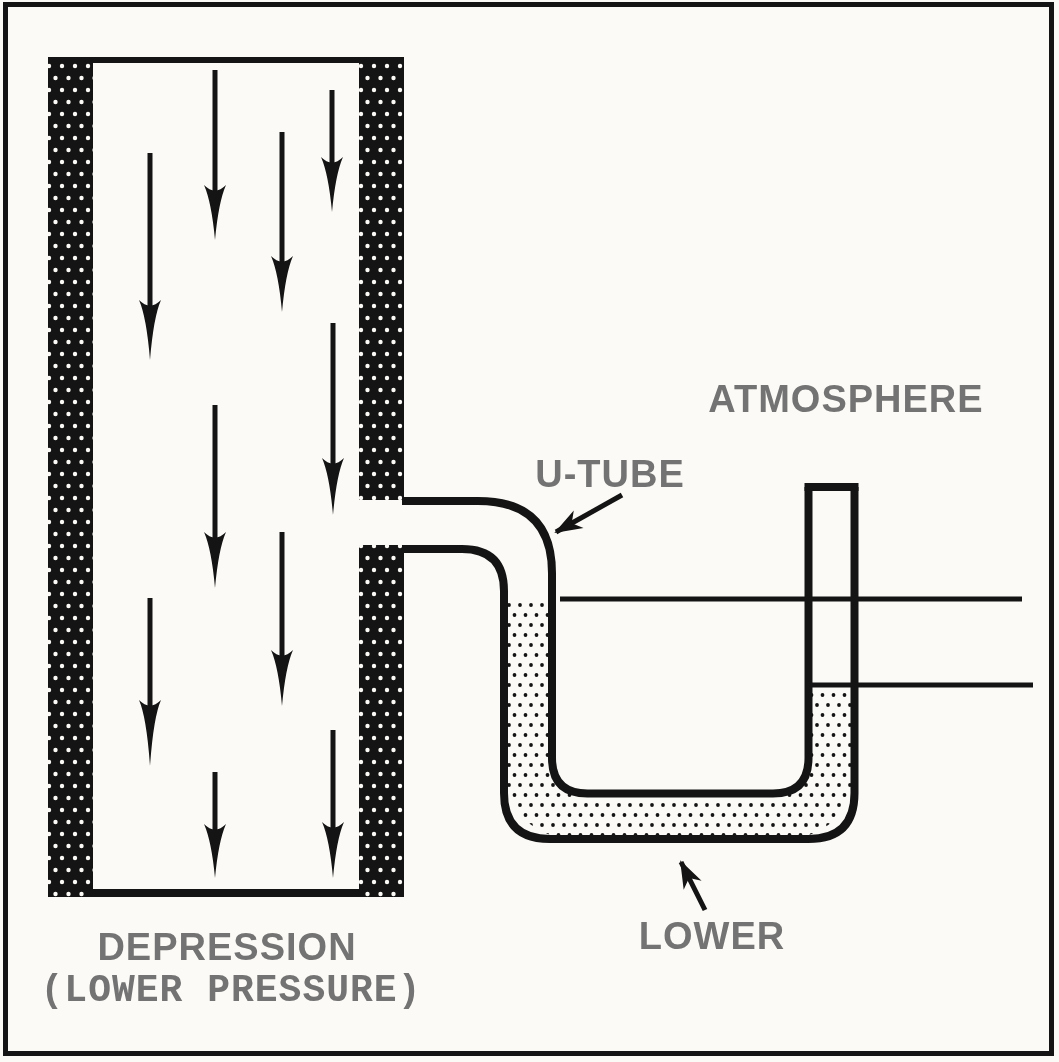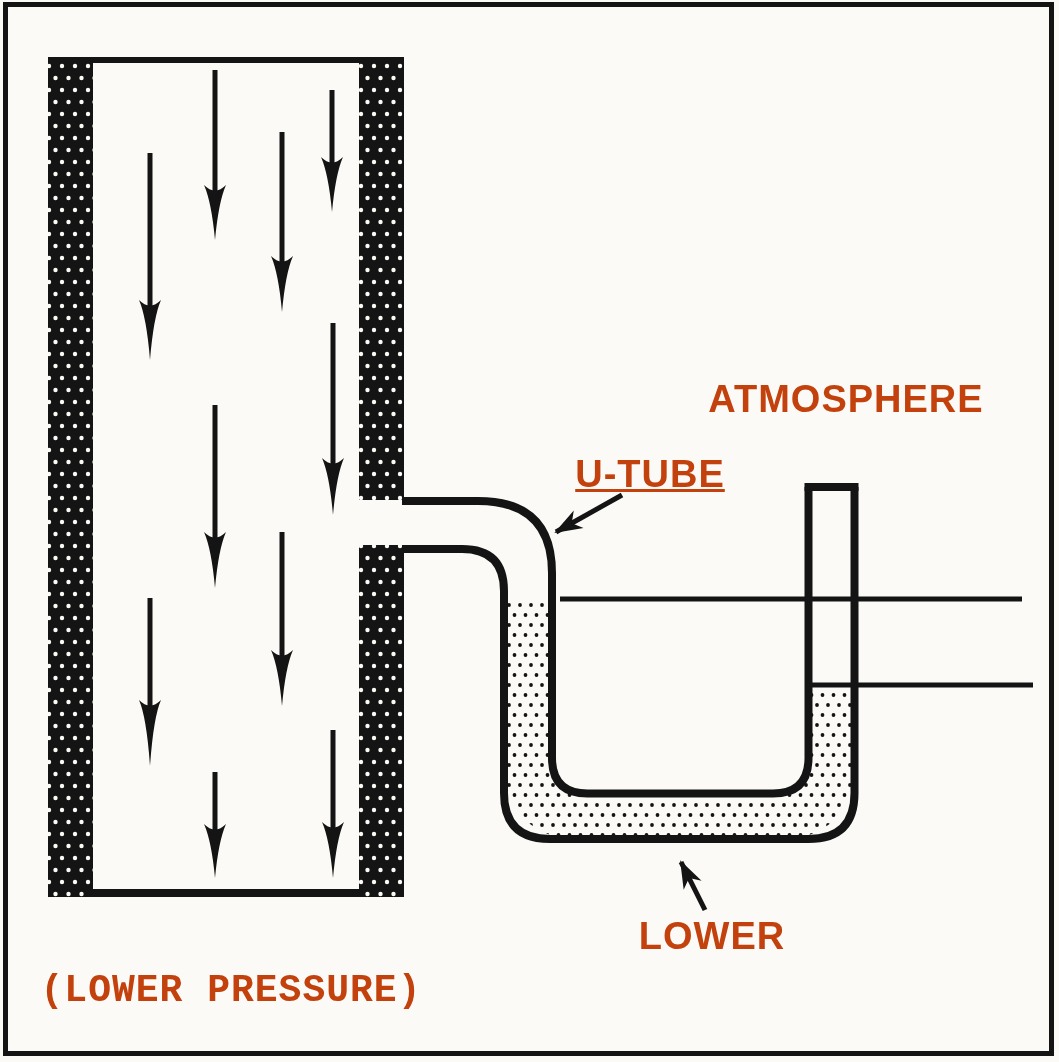--- a/index.html
+++ b/index.html
@@ -12,21 +12,21 @@
   }
   .frame{
     position:absolute;left:3px;top:2px;right:5px;bottom:6px;
     border:5px solid #141414;
     pointer-events:none;
   }
   svg.art{position:absolute;left:0;top:0;}
   .lbl{
     position:absolute;
     transform:translate(-50%,-50%);
-    color:#c2410c;
+    color:#737373;
     font-weight:700;
     font-size:38px;
     letter-spacing:1px;
     white-space:nowrap;
     line-height:1;
   }
 </style>
 </head>
 <body>
 
@@ -116,21 +116,22 @@
     </g>
 
     <g stroke="#141414" stroke-width="5">
       <line x1="622" y1="495" x2="556" y2="532" marker-end="url(#ptrHead)"></line>
       <line x1="705" y1="910" x2="681" y2="862" marker-end="url(#ptrHead)"></line>
     </g>
   </svg>
 
   <div class="lbl" style="left:846px;top:399px;">ATMOSPHERE</div>
 
-  <div class="lbl" style="left:650px;top:474px;text-decoration:underline;">U-TUBE</div>
+  <div class="lbl" style="left:610px;top:474px;">U-TUBE</div>
 
   <div class="lbl" style="left:712px;top:936px;">LOWER</div>
 
+  <div class="lbl" style="left:227px;top:947px;">DEPRESSION</div>
 
   <div class="lbl" style="left:231px;top:991px;font-family:Liberation Mono, monospace;">(LOWER PRESSURE)</div>
 
   <div class="frame"></div>
 </div>
 
 </body></html>

